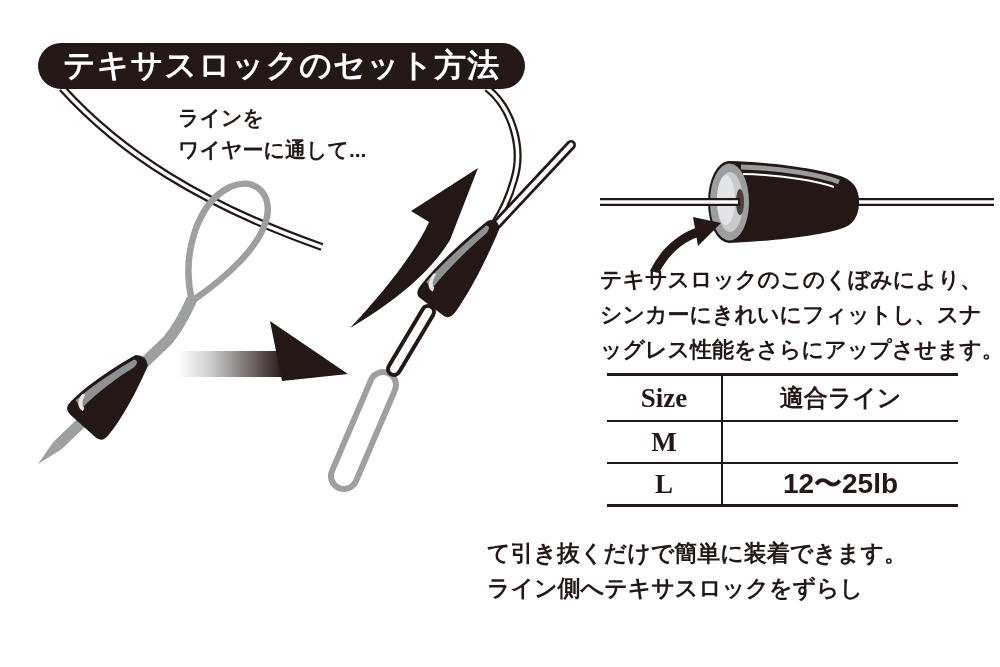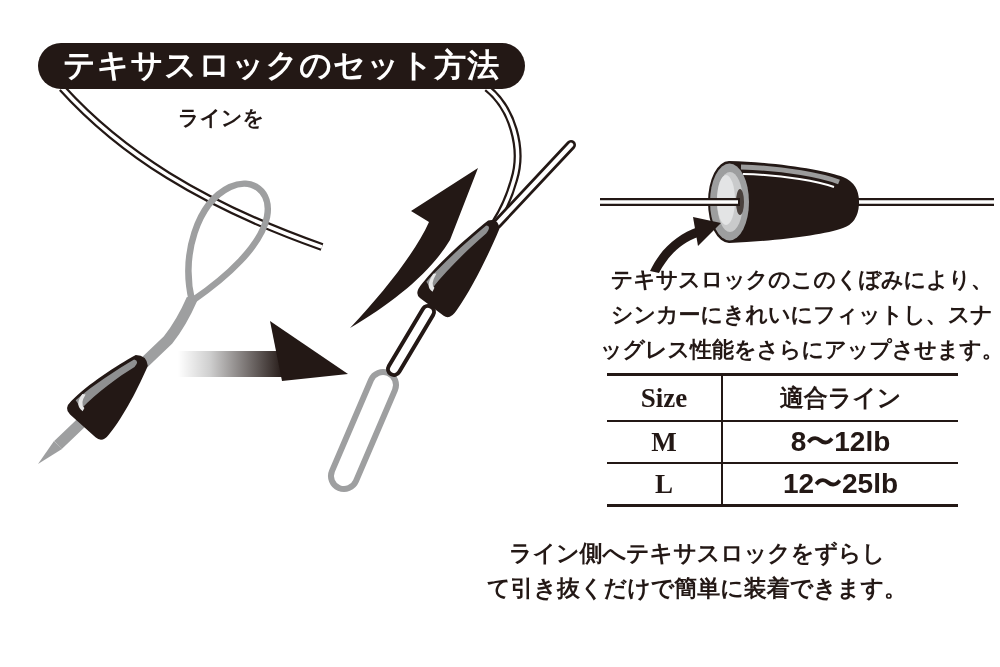--- a/index.html
+++ b/index.html
@@ -1,18 +1,18 @@
 <!DOCTYPE html>
 <html style="--ink: #231815; --wire: #9e9fa0; --gloss: #8f9091; --ring: #9d9e9f; --hole: #c9cacb; --hole_hl: #e3e4e5; --banner_text: #ffffff;"><head>
 <meta charset="utf-8">
 <style>
   html,body{margin:0;padding:0;}
   body{width:1000px;height:667px;background:#fff;overflow:hidden;
        font-family:"Liberation Sans","DejaVu Sans",sans-serif;}
-  .canvas{position:relative;width:928px;height:667px;background:#fff;text-align:center;}
+  .canvas{position:relative;width:928px;height:667px;background:#fff;}
   .art{position:absolute;left:0;top:0;}
 
   .title-banner{
     position:absolute;left:38px;top:43px;width:487px;height:46px;
     background:var(--ink);border-radius:24px;
     display:flex;align-items:center;justify-content:center;
   }
   .title-banner .t{
     color:#fff;font-size:32px;font-weight:800;letter-spacing:1px;white-space:nowrap;
   }
@@ -138,41 +138,41 @@
       </g>
     </g>
   </svg>
 
   <div class="title-banner">
     <span class="t">テキサスロックのセット方法</span>
   </div>
 
   <div class="jp step1-caption">
     <div>ラインを</div>
+    <div>ワイヤーに通して...</div>
   </div>
 
   <div class="jp detail-caption">
     <div>テキサスロックのこのくぼみにより、</div>
     <div>シンカーにきれいにフィットし、スナ</div>
     <div>ッグレス性能をさらにアップさせます。</div>
   </div>
 
   <div class="size-table">
     <div class="row head">
       <div class="cell c1">Size</div>
       <div class="cell c2">適合ライン</div>
     </div>
     <div class="row r1">
       <div class="cell c1 body-size">M</div>
-      <div class="cell c2 body-line">8〜12lb</div>
     </div>
     <div class="row r2">
       <div class="cell c1 body-size">L</div>
       <div class="cell c2 body-line">12〜25lb</div>
     </div>
   </div>
 
   <div class="jp footer-note">
+    <div>て引き抜くだけで簡単に装着できます。</div>
     <div>ライン側へテキサスロックをずらし</div>
-    <div>て引き抜くだけで簡単に装着できます。</div>
   </div>
 
 </div>
 
 </body></html>

